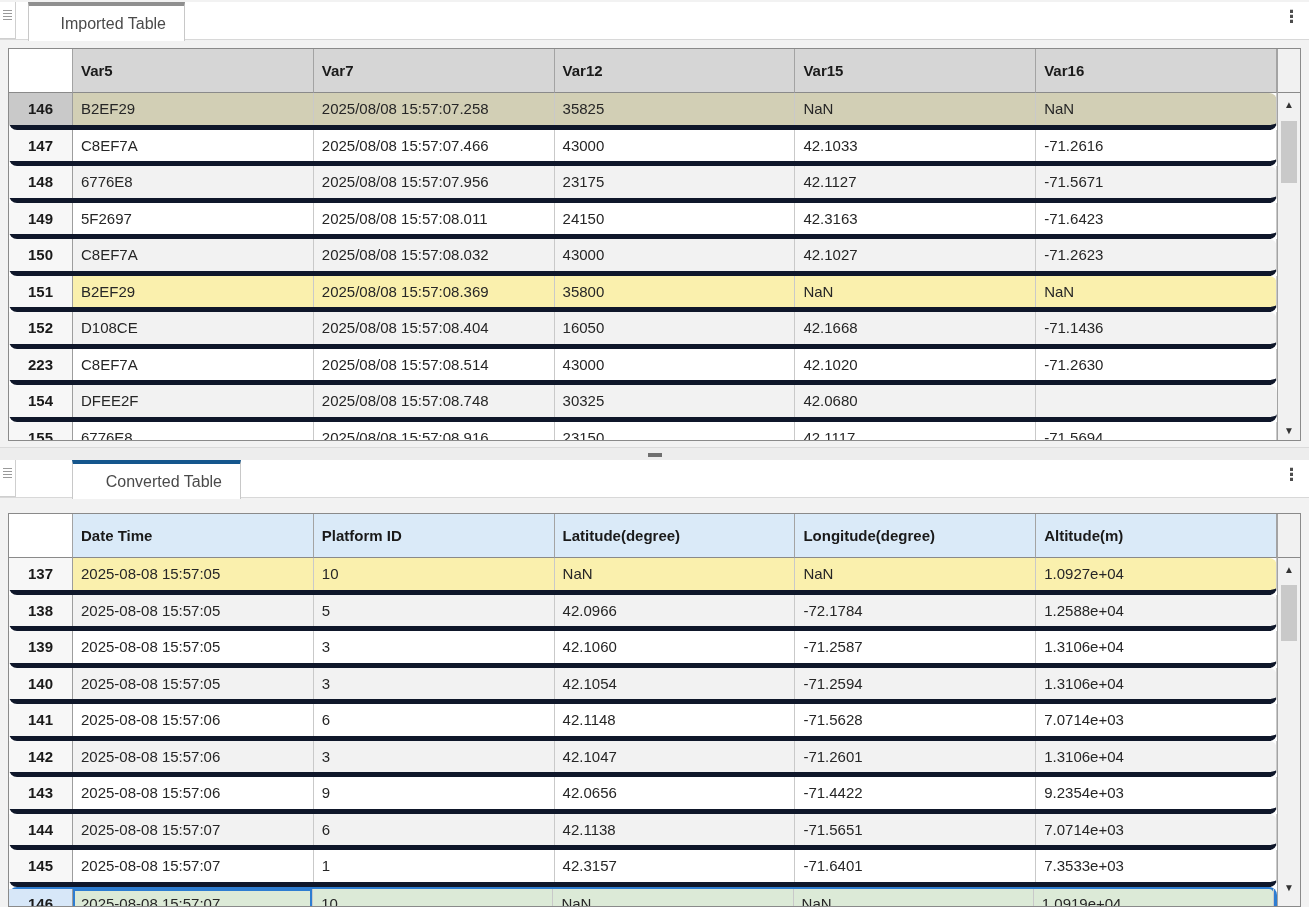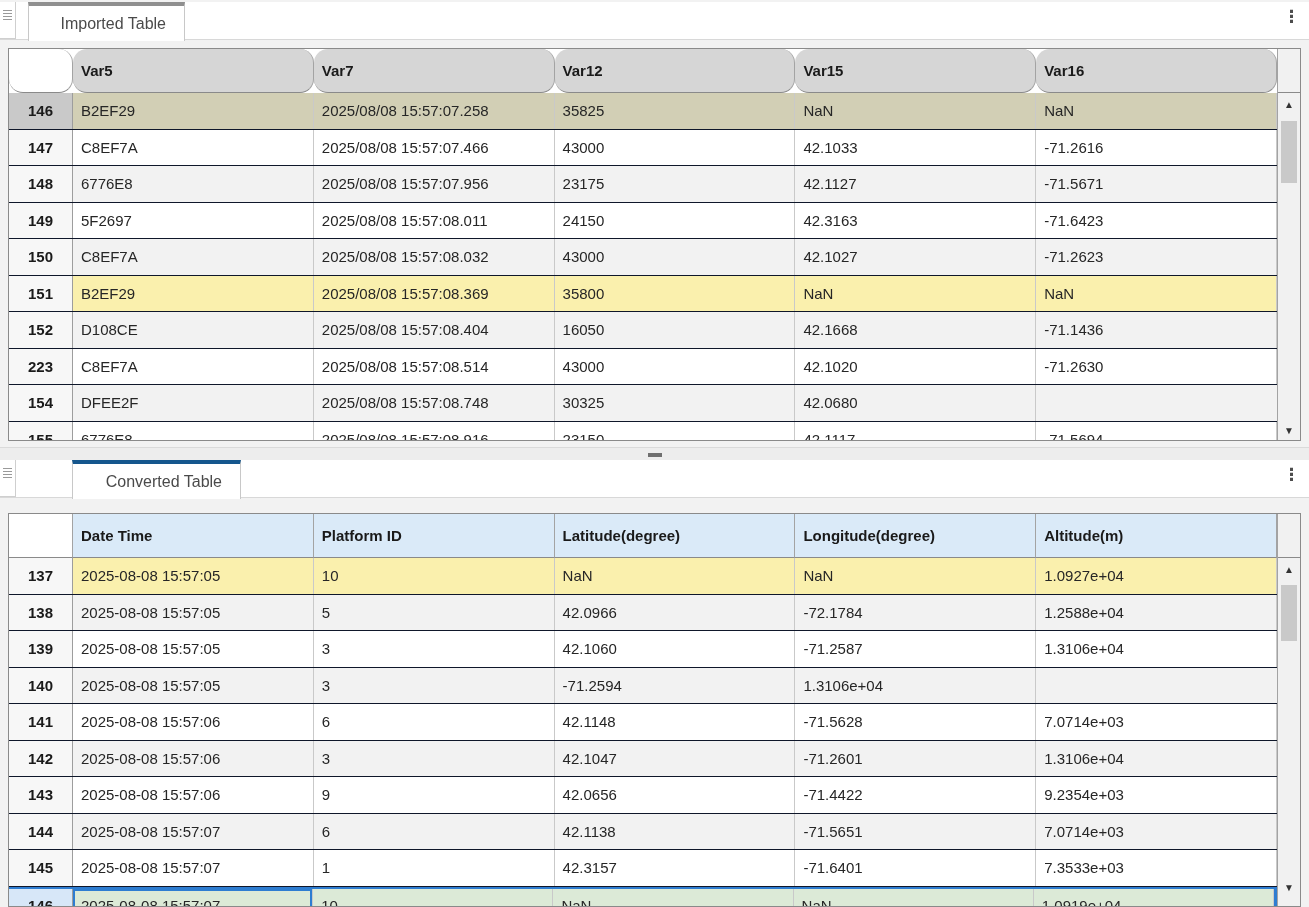--- a/index.html
+++ b/index.html
@@ -33,26 +33,26 @@
   .splitter .handle{position:absolute;left:648px;top:5px;width:14px;height:4px;background:#6f6f6f;}
   
   .tbl{position:absolute;left:8px;width:1293px;background:#ffffff;
        border:1px solid #8a8a8a;box-sizing:border-box;overflow:hidden;}
   .tbl.top{top:48px;height:393px;}
   .tbl.bottom{top:513px;height:394px;}
   .thead{display:grid;grid-template-columns:64px repeat(5,1fr);width:calc(100% - 23px);height:44px;}
   .hcell{box-sizing:border-box;border-right:1px solid #a3a3a3;border-bottom:1px solid #8a8a8a;
          display:flex;align-items:center;padding-left:8px;
          font-weight:bold;font-size:15px;color:#1a1a1a;}
-  .tbl.top .hcell{background:#d6d6d6;border-radius:14px;}
+  .tbl.top .hcell{background:#d6d6d6;}
   .tbl.bottom .hcell{background:#daeaf8;}
   .hcell.corner{background:#ffffff !important;border-right:1px solid #a3a3a3;}
   .tbody{width:calc(100% - 23px);}
   .trow{display:grid;grid-template-columns:64px repeat(5,1fr);height:36.5px;
-        box-sizing:border-box;border-bottom:1px solid #0f172a;background:#ffffff;}
+        box-sizing:border-box;border-bottom:5px solid #0f172a;background:#ffffff;border-radius:8px;}
   .trow.stripe{background:#f2f2f2;}
   .trow.hl-yellow{background:#faf0ad;}
   .trow.hl-olive{background:#d2cfb5;}
   .trow.hl-green{background:#dcead7;border-top:2px solid #2e7dd1;border-right:3px solid #2e7dd1;}
   .rownum{box-sizing:border-box;border-right:1px solid #9d9d9d;background:#f7f7f7;
           display:flex;align-items:center;justify-content:center;
           font-weight:bold;font-size:15px;color:#1a1a1a;}
   .trow.hl-olive .rownum{background:#c9c9c9;}
   .trow.hl-green .rownum{background:#d7e7f8;}
   .cell{box-sizing:border-box;border-right:1px solid #c9c9c9;display:flex;align-items:center;
@@ -238,20 +238,21 @@
         <div class="cell">2025-08-08 15:57:05</div>
         <div class="cell">3</div>
         <div class="cell">42.1060</div>
         <div class="cell">-71.2587</div>
         <div class="cell">1.3106e+04</div>
       </div>
       <div class="trow stripe">
         <div class="rownum">140</div>
         <div class="cell">2025-08-08 15:57:05</div>
         <div class="cell">3</div>
+        <div class="cell">42.1054</div>
         <div class="cell">-71.2594</div>
         <div class="cell">1.3106e+04</div>
       </div>
       <div class="trow">
         <div class="rownum">141</div>
         <div class="cell">2025-08-08 15:57:06</div>
         <div class="cell">6</div>
         <div class="cell">42.1148</div>
         <div class="cell">-71.5628</div>
         <div class="cell">7.0714e+03</div>

